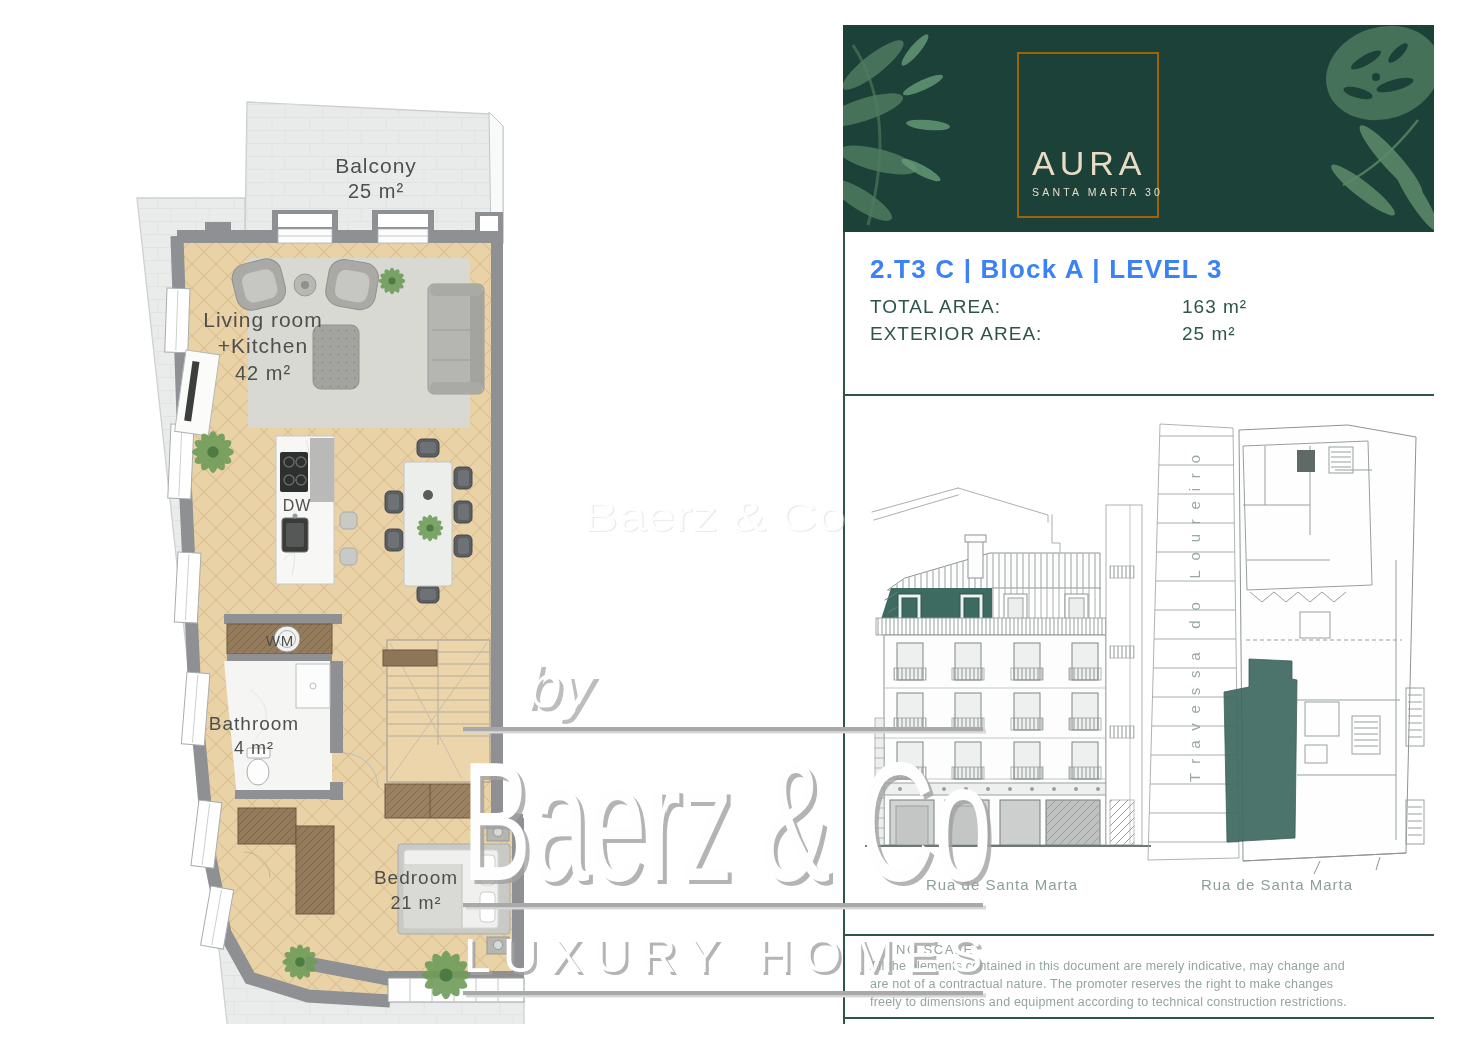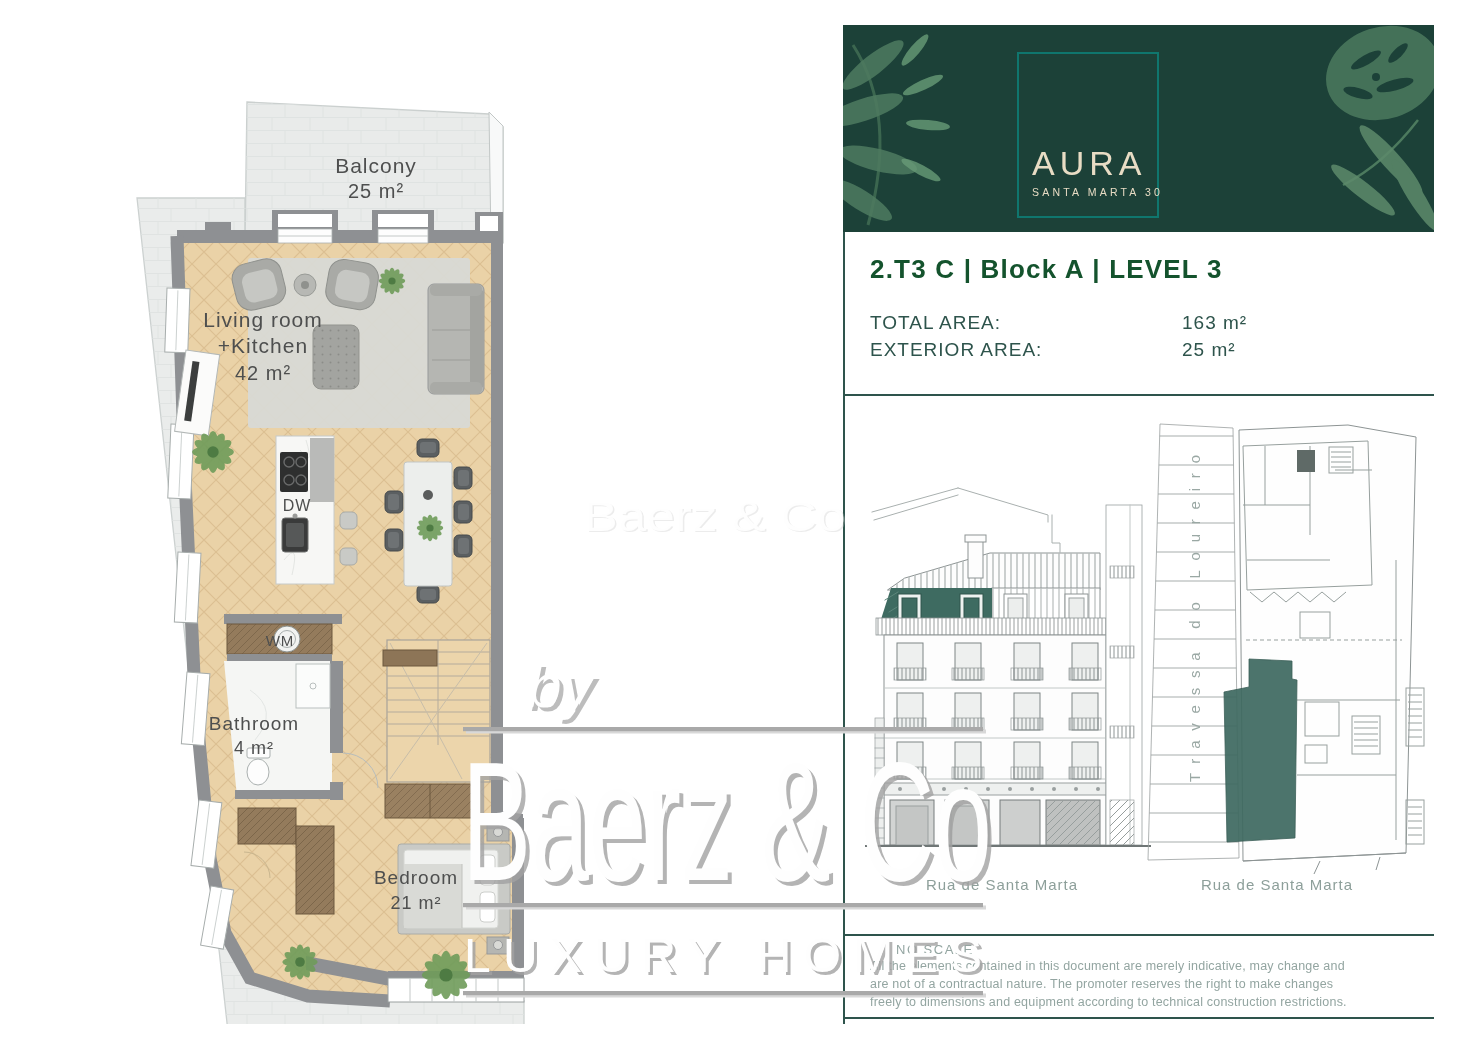--- a/index.html
+++ b/index.html
@@ -2,27 +2,27 @@
 <html><head>
 <meta charset="utf-8">
 <style>
   html,body{margin:0;padding:0;background:#fff;}
   .page{position:relative;width:1458px;height:1024px;background:#ffffff;overflow:hidden;
         font-family:"Liberation Sans",sans-serif;}
   .abs{position:absolute;}
   svg text{font-family:"Liberation Sans",sans-serif;}
   
   .header-card{position:absolute;left:843px;top:25px;width:591px;height:207px;background:#1c4138;overflow:hidden;}
-  .logo-box{position:absolute;left:174px;top:27px;width:138px;height:162px;border:2px solid #0f766e;}
+  .logo-box{position:absolute;left:174px;top:27px;width:138px;height:162px;border:2px solid #a16207;}
   .logo-text{position:absolute;left:13px;bottom:18px;color:#e8dcc4;}
   .logo-title{font-size:34px;letter-spacing:5px;font-weight:400;line-height:1;}
   .logo-sub{font-size:10.5px;letter-spacing:3.2px;margin-top:6px;white-space:nowrap;}
   .unit-title{position:absolute;left:870px;top:254px;width:560px;font-size:26px;font-weight:600;
-              letter-spacing:1.2px;color:#14532d;}
-  .area-table{position:absolute;left:870px;top:312px;width:560px;color:#2e544c;}
+              letter-spacing:1.2px;color:#3b82f6;}
+  .area-table{position:absolute;left:870px;top:296px;width:560px;color:#2e544c;}
   .area-row{position:relative;height:27px;font-size:19px;letter-spacing:1px;}
   .area-row .val{position:absolute;left:312px;top:0;}
   .hline{position:absolute;background:#2e544c;height:2px;}
   .vline{position:absolute;background:#2e544c;width:2px;}
   .disclaimer{position:absolute;left:843px;top:934px;width:591px;height:85px;box-sizing:border-box;
               border-top:2px solid #2e544c;border-bottom:2px solid #2e544c;}
   .disc-inner{padding:6px 10px 0 27px;color:#93a5a1;}
   .disc-title{font-size:13px;letter-spacing:1.5px;margin-left:26px;}
   .disc-line{font-size:12.5px;line-height:1.45;letter-spacing:.2px;}
   .watermark-svg{pointer-events:none;z-index:50;}

